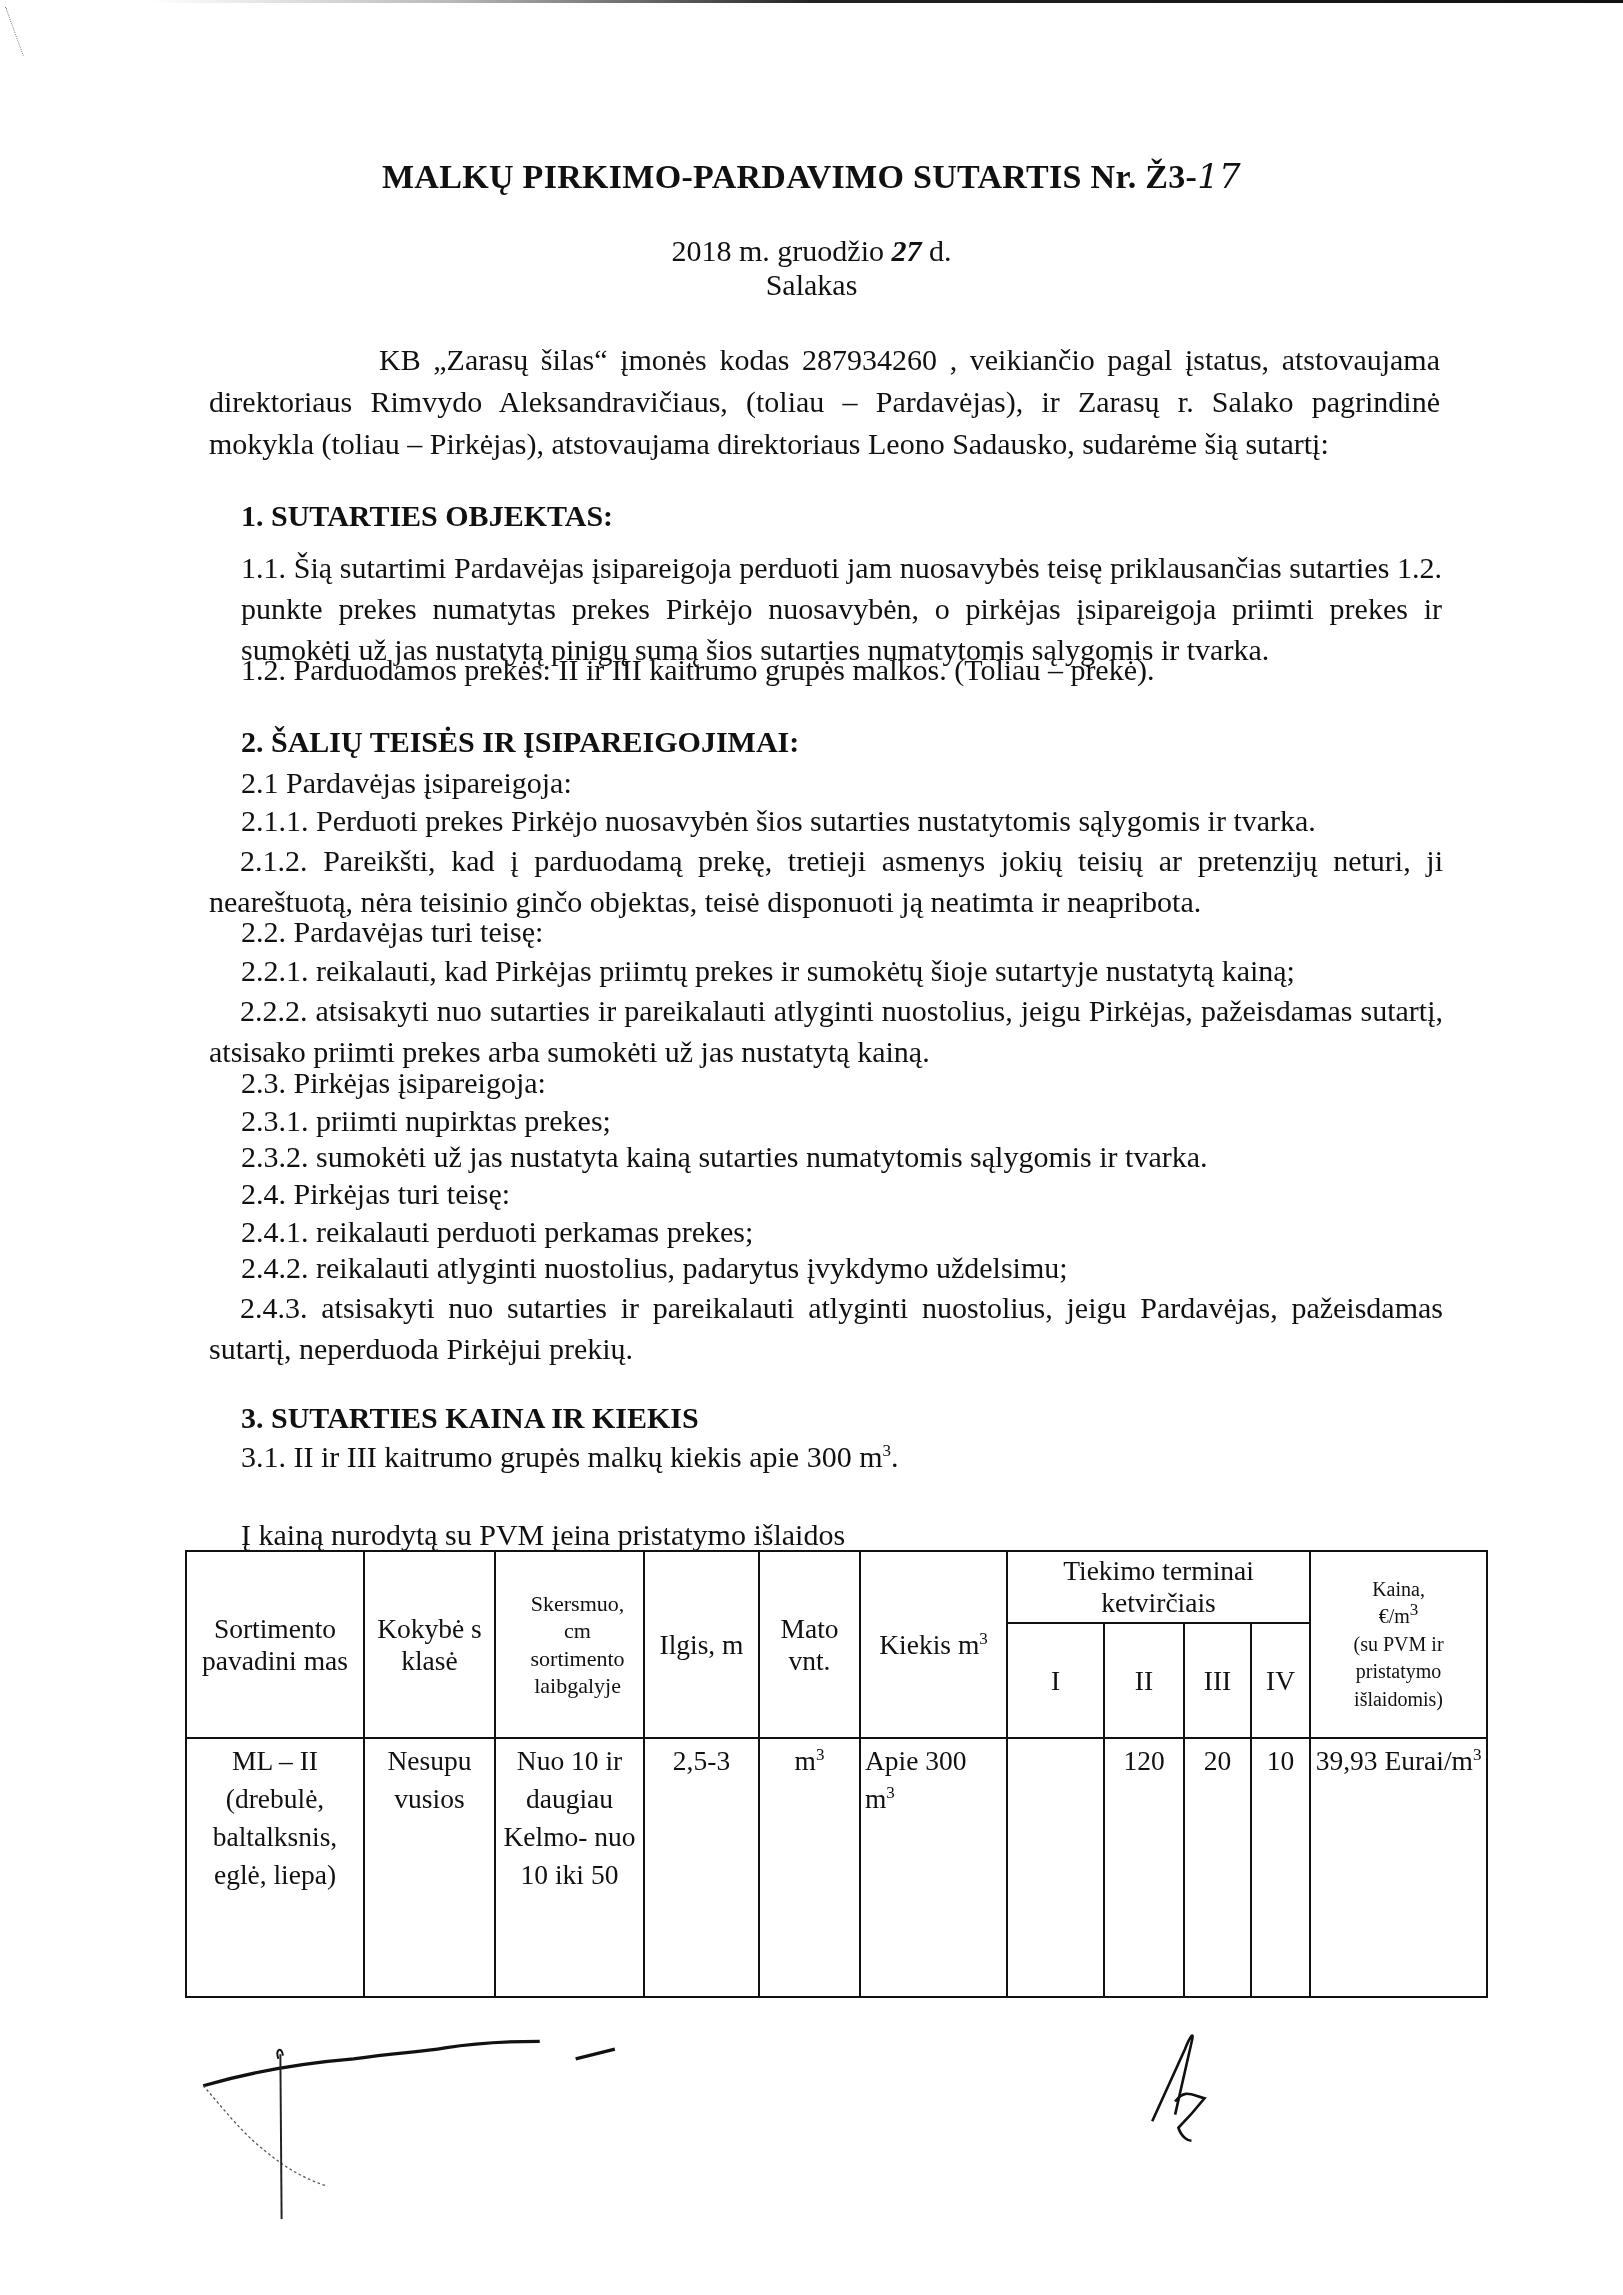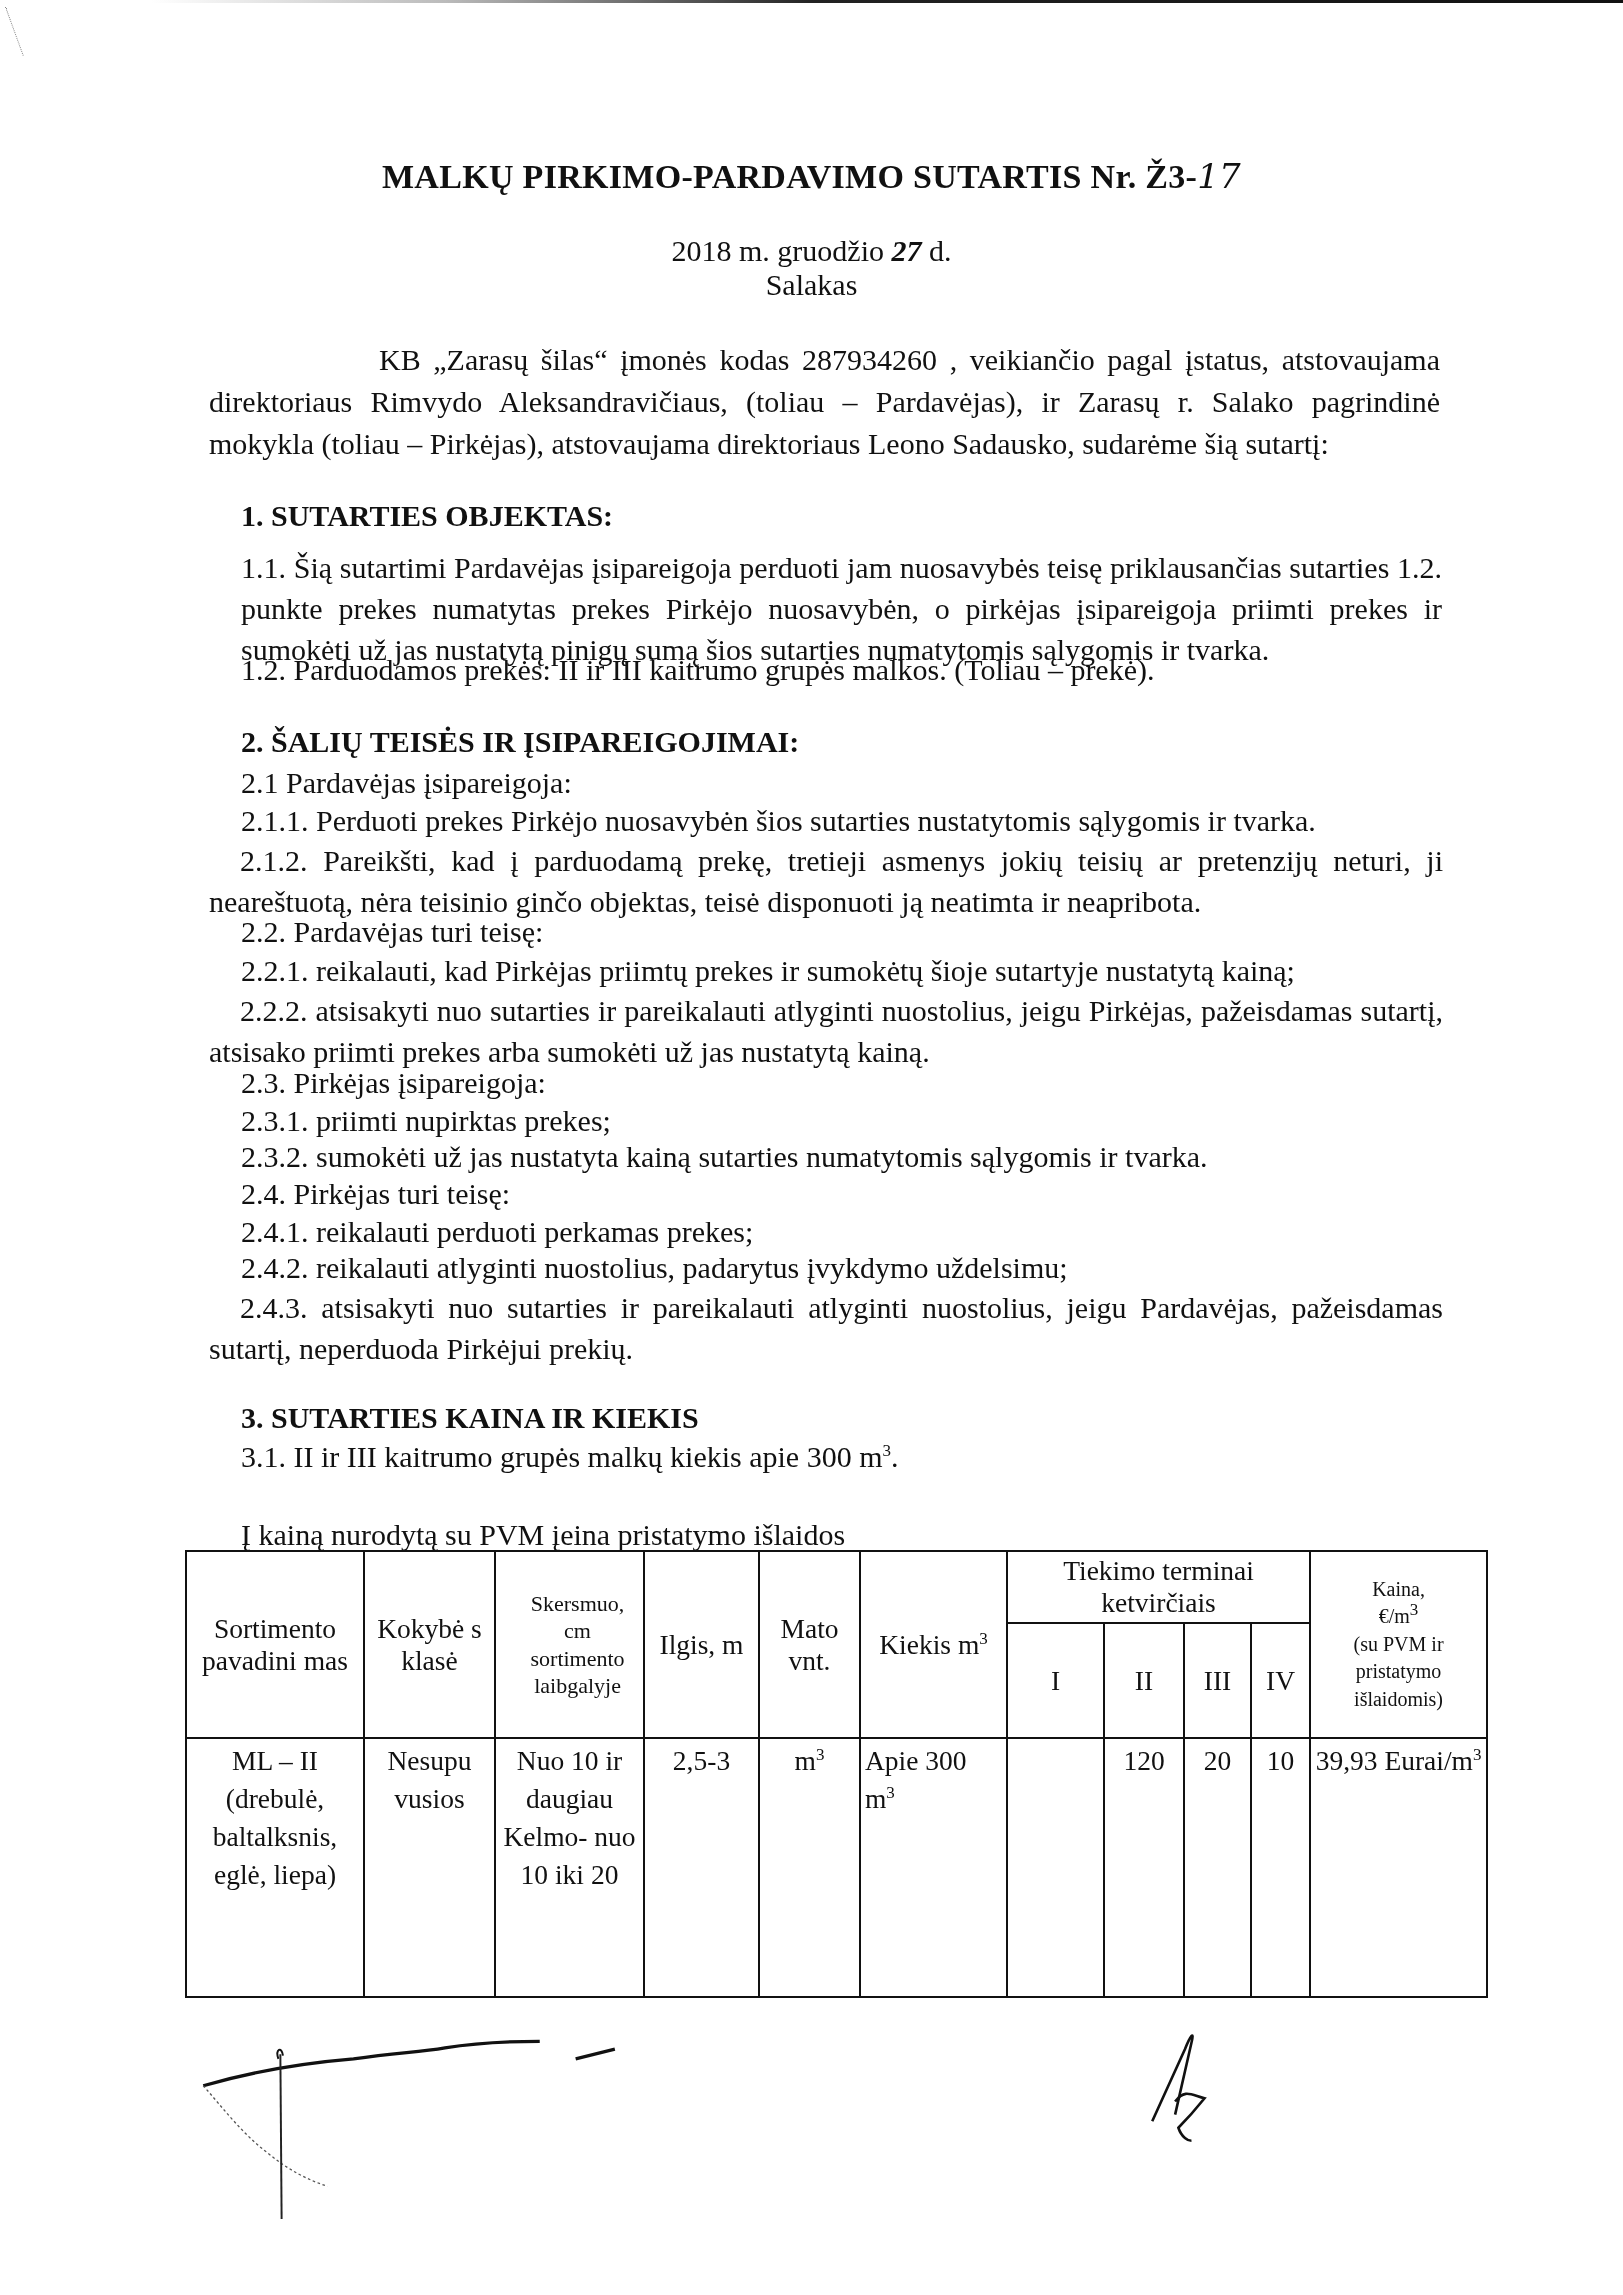--- a/index.html
+++ b/index.html
@@ -131,21 +131,21 @@
     </tr>
     <tr class="head-bottom">
       <th>I</th>
       <th>II</th>
       <th>III</th>
       <th>IV</th>
     </tr>
     <tr class="data-row">
       <td>ML – II (drebulė, baltalksnis, eglė, liepa)</td>
       <td>Nesupu vusios</td>
-      <td>Nuo 10 ir daugiau Kelmo- nuo 10 iki 20</td>
+      <td>Nuo 10 ir daugiau Kelmo- nuo 10 iki 50</td>
       <td>2,5-3</td>
       <td><span>m</span><sup>3</sup></td>
       <td class="left"><span>Apie 300 m</span><sup>3</sup></td>
       <td></td>
       <td>120</td>
       <td>20</td>
       <td>10</td>
       <td><span>39,93 Eurai/m</span><sup>3</sup></td>
     </tr>
   </tbody>

